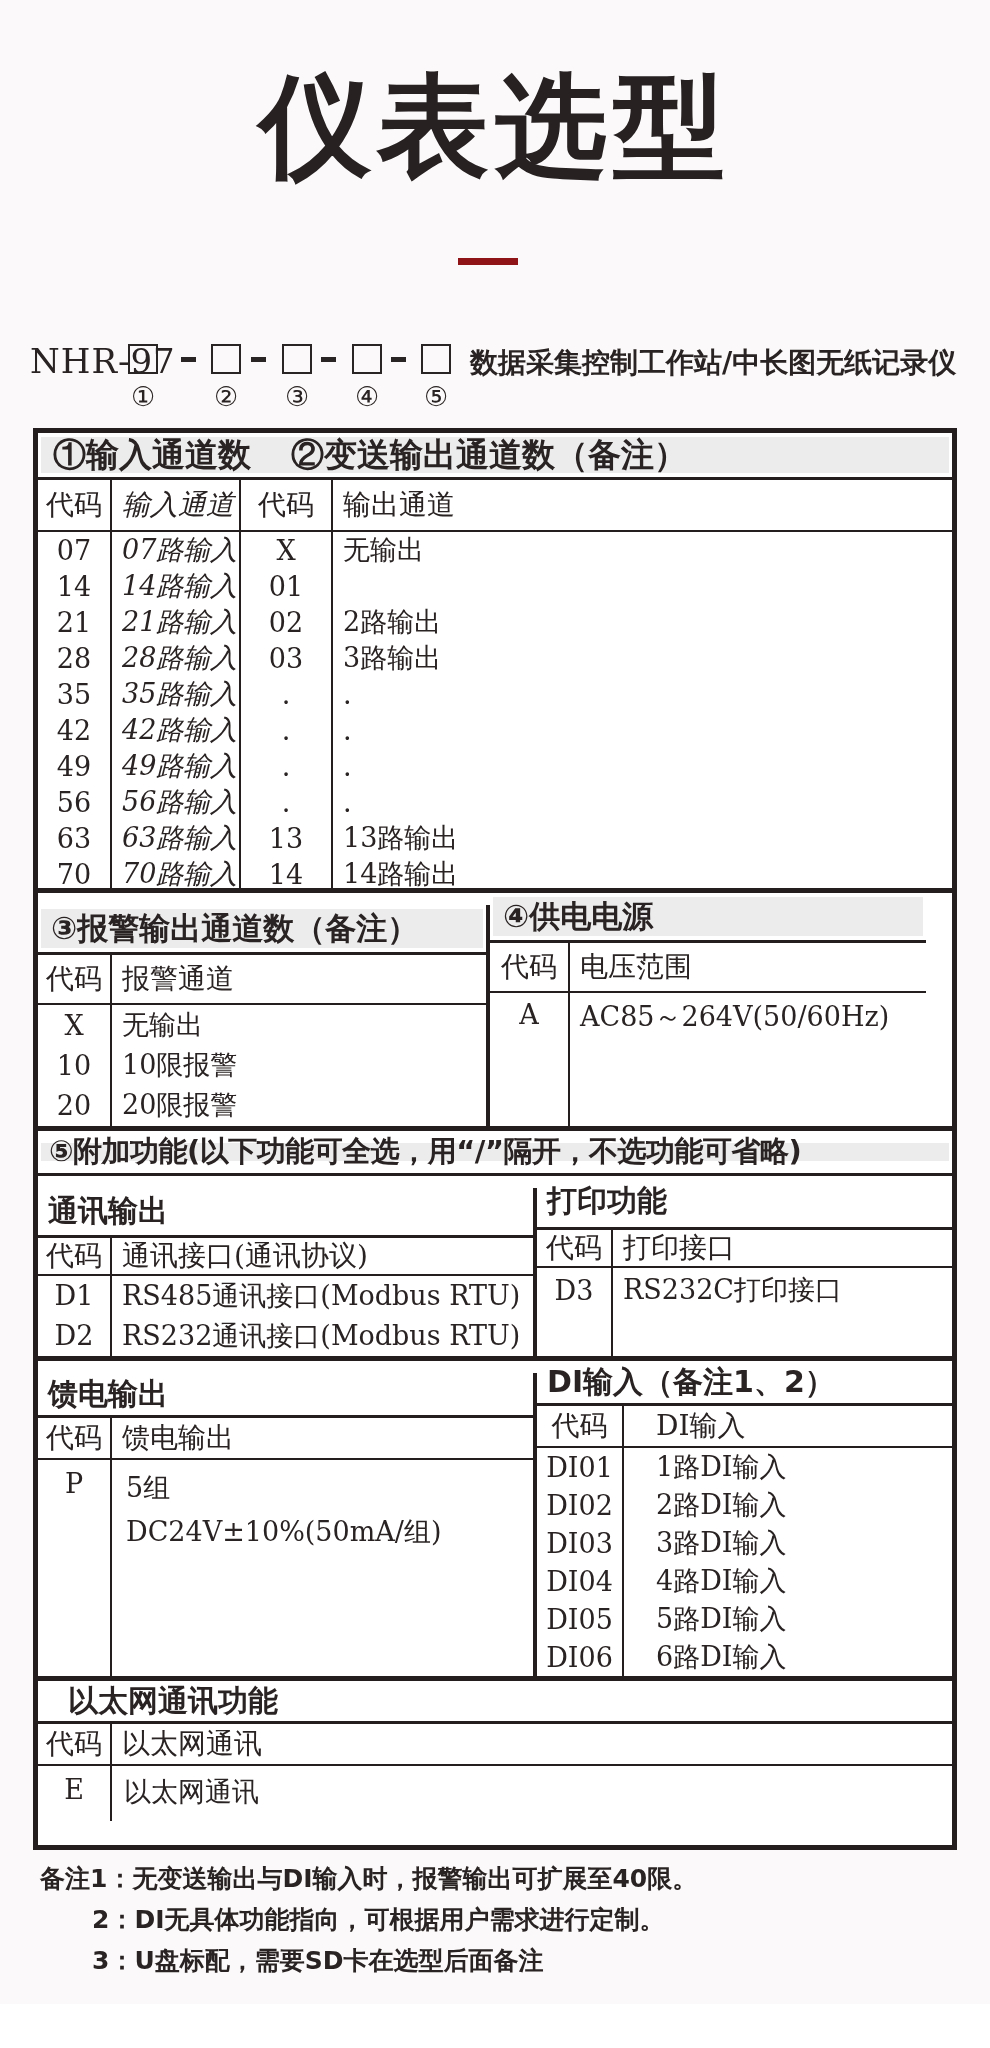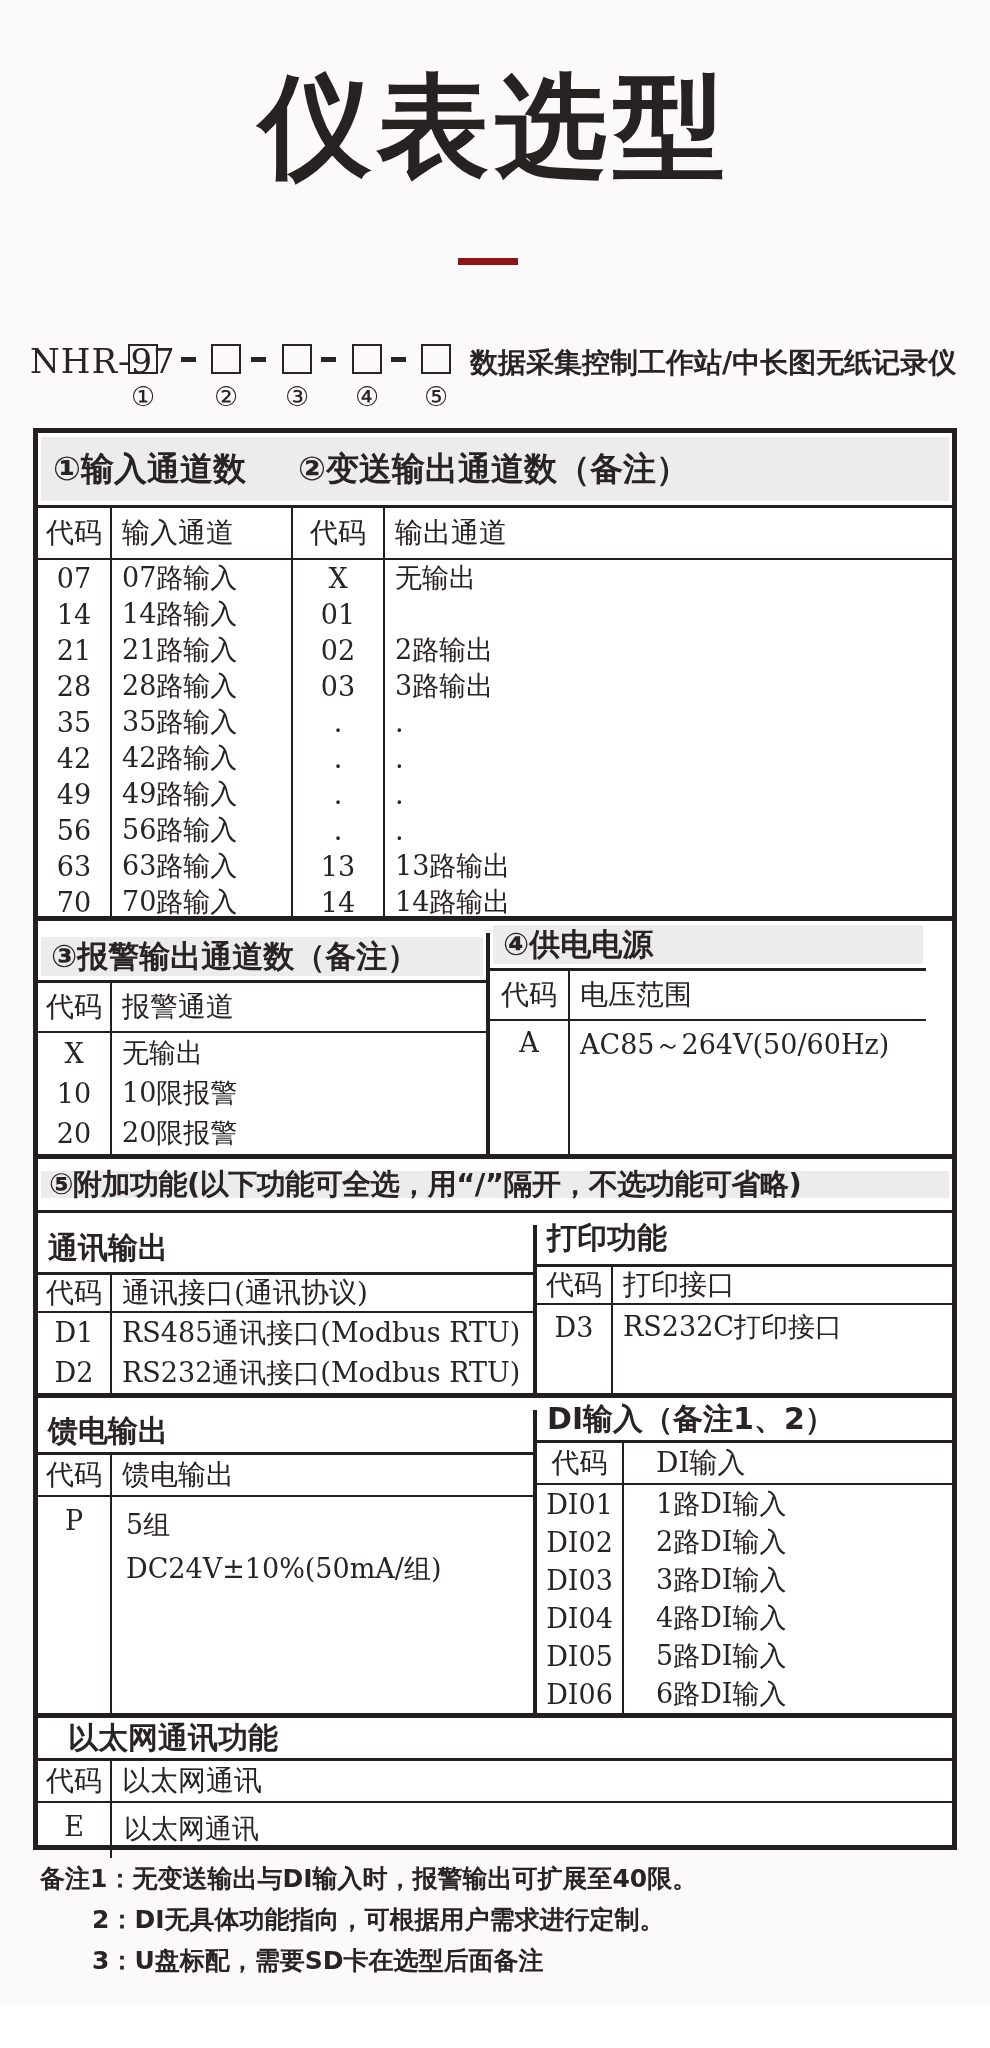--- a/index.html
+++ b/index.html
@@ -39,41 +39,41 @@
   .bdr2{border-right:2px solid #241e1e;}
   .bdr4{border-right:4px solid #241e1e;margin-top:12px;}
   .bdb2{border-bottom:2px solid #241e1e;}
   .bdb3{border-bottom:3px solid #241e1e;}
   .bdt5{border-top:5px solid #241e1e;}
   .grayband{background:#ececec;}
   .bandtxt{font-weight:700;}
   .fs-cell{font-size:27px;}
   .fs-hdr{font-size:28px;}
   
-  .s1-band{height:75px;padding:4px 3px;}
+  .s1-band{height:47px;padding:4px 3px;font-family:Liberation Mono, monospace;}
   .s1-band .inner{width:100%;height:100%;display:flex;align-items:center;padding-left:12px;font-size:33px;}
   .s1-hdr{height:52px;}
   .s1-data{height:356px;display:flex;flex-direction:column;}
   .s1-data .row{flex:1;}
   .w-c1{width:74px;}
-  .w-c2{width:181px;}
+  .w-c2{width:129px;font-style:italic;}
   .w-c3{width:92px;}
   .w-rest{flex:1;}
   
   .s34{height:238px;display:flex;}
   .s34-left{width:452px;display:flex;flex-direction:column;}
   .s34-right{width:436px;display:flex;flex-direction:column;}
   .s34-band{height:50px;padding:4px 3px;}
   .s34-band .inner{width:100%;height:100%;display:flex;align-items:center;padding-left:10px;font-size:31px;}
   .s34-hdr{height:50px;}
   .s34-data{flex:1;display:flex;flex-direction:column;}
   .s34-row{height:40px;display:flex;}
   .w-c4{width:80px;}
   
-  .s5-band{height:59px;padding:12px 3px;}
+  .s5-band{height:50px;padding:12px 3px;}
   .s5-band .inner{width:100%;height:100%;display:flex;align-items:center;padding-left:8px;font-size:29px;letter-spacing:-0.5px;}
   .s5{height:180px;display:flex;}
   .s5-left{width:499px;display:flex;flex-direction:column;}
   .s5-right{width:415px;display:flex;flex-direction:column;}
   .subhdr{height:54px;display:flex;align-items:center;padding-left:10px;font-size:30px;font-weight:700;}
   .codehdr{height:38px;display:flex;}
   .s5-datarow{height:44px;display:flex;}
   .w-c5{width:76px;}
   
   .s6{height:320px;display:flex;}
@@ -119,21 +119,21 @@
 <div class="model-circ" style="left:282px">③</div>
 <div class="model-circ" style="left:352px">④</div>
 <div class="model-circ" style="left:421px">⑤</div>
 <div class="model-desc">数据采集控制工作站/中长图无纸记录仪</div>
 
 <div class="tbl">
 
   <div class="s1-band bdb3">
     <div class="inner grayband bandtxt">
       <span>①输入通道数</span>
-      <span style="margin-left:52px">②变送输出通道数（备注）</span>
+      <span style="margin-left:40px">②变送输出通道数（备注）</span>
     </div>
   </div>
 
   <div class="row s1-hdr bdb2 serif fs-hdr">
     <div class="cell w-c1 bdr2 ctr">代码</div>
     <div class="cell w-c2 bdr2 lft">输入通道</div>
     <div class="cell w-c3 bdr2 ctr">代码</div>
     <div class="cell w-rest lft">输出通道</div>
   </div>
 

